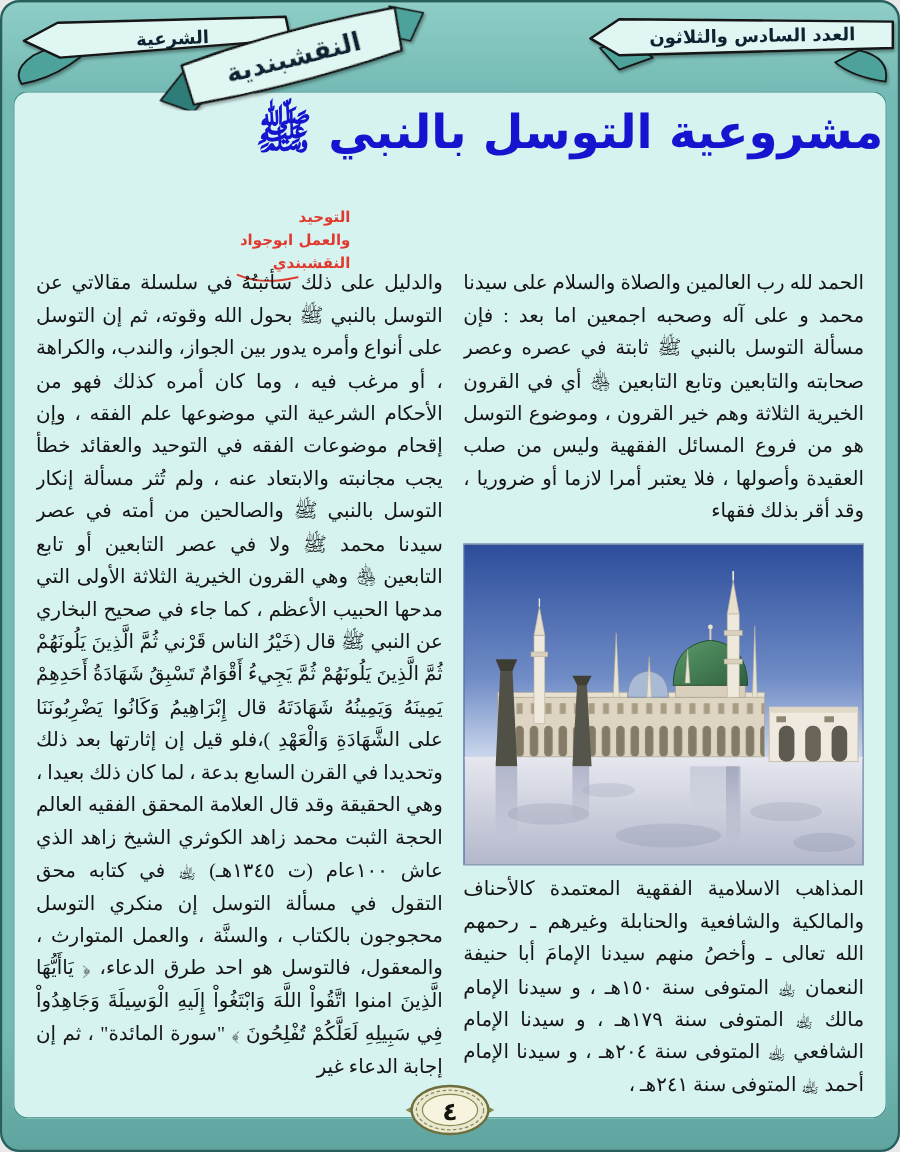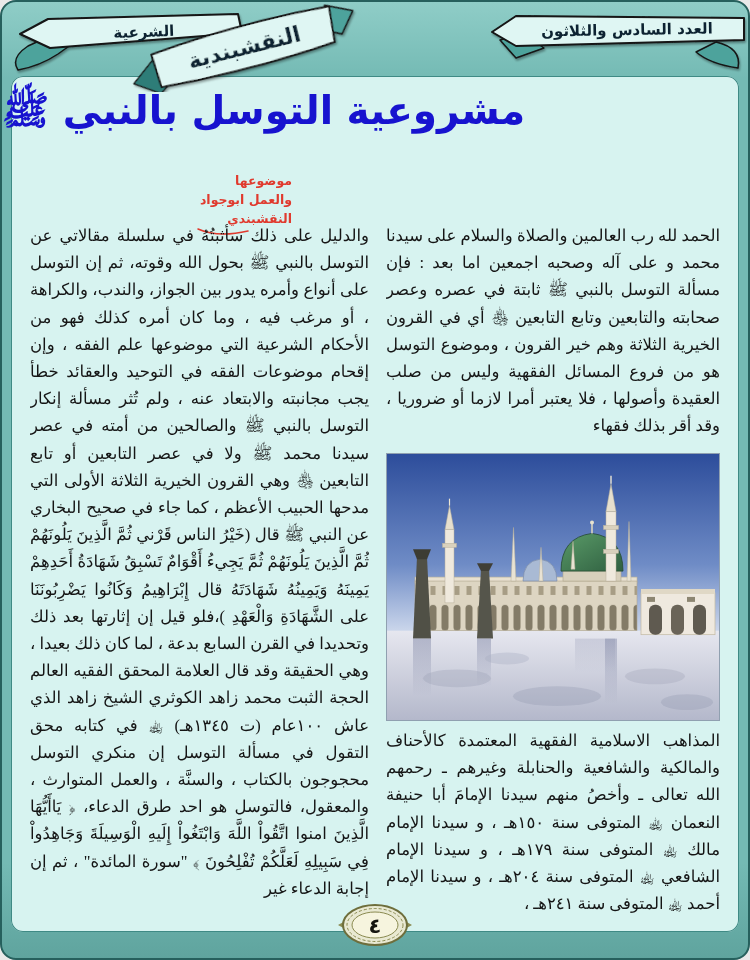--- a/index.html
+++ b/index.html
@@ -13,21 +13,21 @@
     position:absolute;left:9px;right:9px;top:74px;bottom:26px;
     background:#d7f3f0;border-radius:12px;
     box-shadow:inset 0 0 0 1px #3f8a85;
   }
   .ribbons{position:absolute;top:0;left:0;width:750px;height:90px;}
   .banner-face{fill:#dff6f3;stroke:#141414;stroke-width:2;stroke-linejoin:round;}
   .banner-fold{fill:#4ea39c;stroke:#141414;stroke-width:1.5;stroke-linejoin:round;}
   .banner-fold-dark{fill:#2f7d78;stroke:#141414;stroke-width:1.5;stroke-linejoin:round;}
   .banner-text{font-family:"DejaVu Sans",sans-serif;font-weight:bold;fill:#0d2430;}
   .title{
-    position:absolute;top:86px;left:0;right:0;text-align:left;
+    position:absolute;top:86px;left:0;right:12px;text-align:right;
     font-size:39px;font-weight:bold;color:#1713cf;
     letter-spacing:0px;line-height:1.2;
   }
   .byline{
     position:absolute;top:170px;left:158px;width:132px;
     color:#e03a2e;font-size:12.5px;font-weight:bold;line-height:1.5;
     text-align:right;direction:rtl;
   }
   .byline .l1{padding-left:34px;}
   .byline svg{display:block;margin-top:-2px;margin-right:40px;}
@@ -88,21 +88,21 @@
       <polygon class="banner-fold-dark" points="152,34 126,54 150,70 168,58"></polygon>
       <polygon class="banner-fold" points="330,24 356,36 340,56 320,46"></polygon>
       <path class="banner-face" d="M 150,30 Q 242,20 334,26 L 331,62 Q 240,70 152,64 Z"></path>
       <text class="banner-text" x="242" y="53" font-size="22" text-anchor="middle">النقشبندية</text>
     </g>
   </svg>
 
   <div class="title">مشروعية التوسل بالنبي ﷺ</div>
 
   <div class="byline">
-    <div class="l1">موضوعها</div>
+    <div class="l1">التوحيد</div>
     <div class="l2">والعمل ابوجواد النقشبندي</div>
     <svg width="56" height="10" viewBox="0 0 56 10">
       <path d="M2,3 q 20,9 50,2" fill="none" stroke="#e03a2e" stroke-width="1.6" stroke-linecap="round"></path>
     </svg>
   </div>
 
   <div class="columns">
 
     <div class="col col-right">
       <p class="part1">الحمد لله رب العالمين والصلاة والسلام على سيدنا محمد و على آله وصحبه اجمعين اما بعد : فإن مسألة التوسل بالنبي ﷺ ثابتة في عصره وعصر صحابته والتابعين وتابع التابعين ﵃ أي في القرون الخيرية الثلاثة وهم خير القرون ، وموضوع التوسل هو من فروع المسائل الفقهية وليس من صلب العقيدة وأصولها ، فلا يعتبر أمرا لازما أو ضروريا ، وقد أقر بذلك فقهاء</p>

